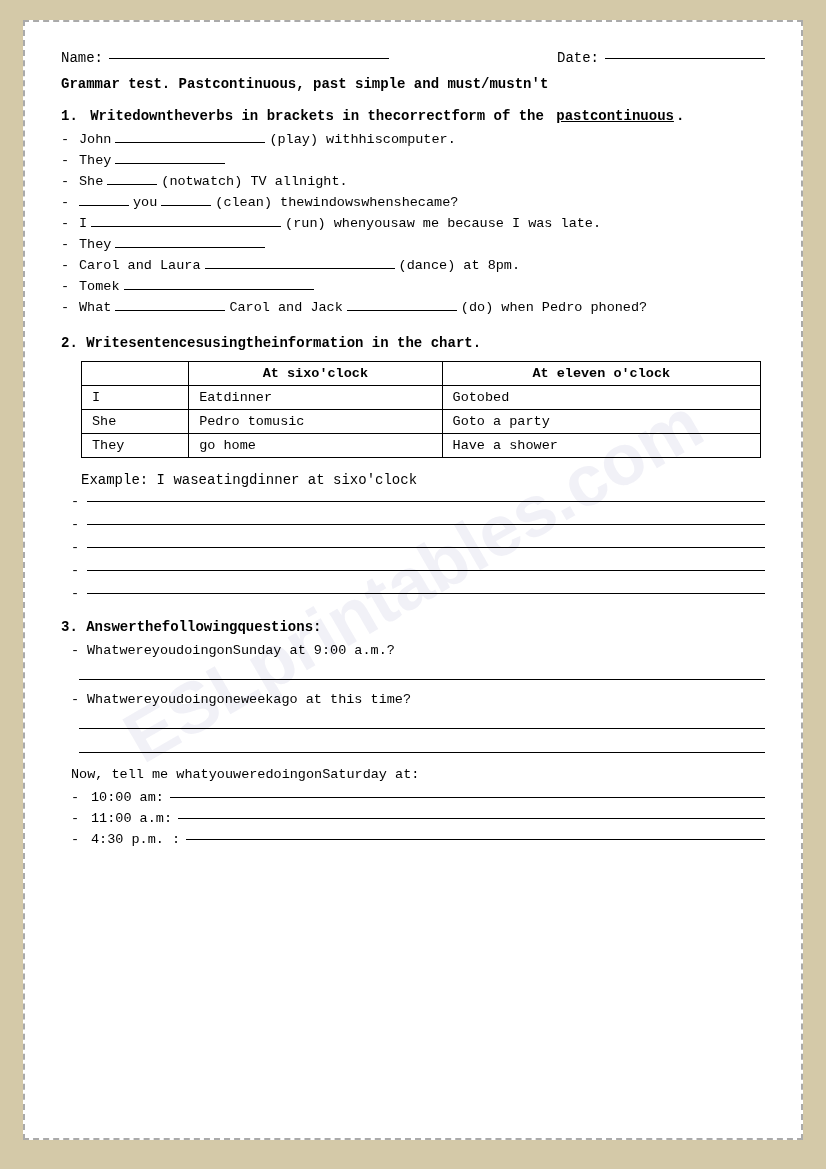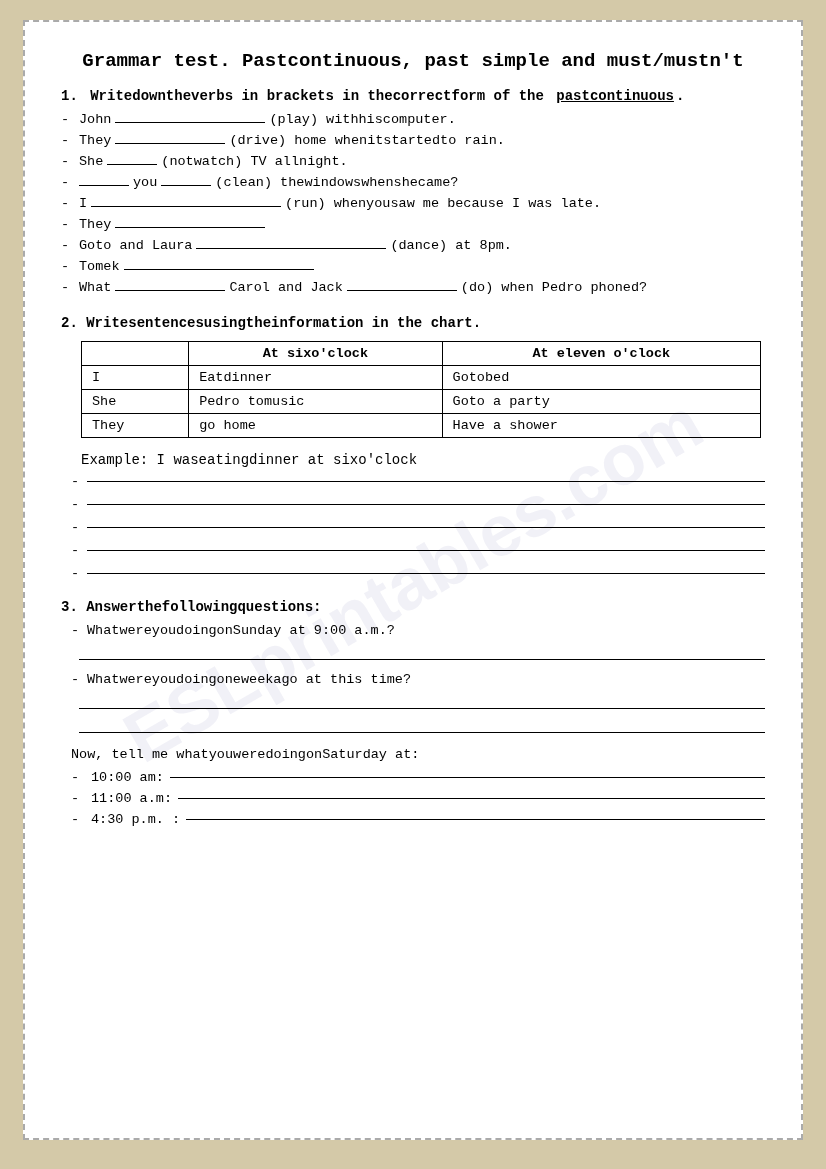--- a/index.html
+++ b/index.html
@@ -44,23 +44,22 @@
       align-items: center;
       gap: 6px;
     }
     .underline-field {
       border-bottom: 1px solid #000;
       display: inline-block;
     }
     .name-underline { width: 280px; }
     .date-underline { width: 160px; }
     .title {
-      text-align: center;
       font-weight: bold;
-      font-size: 19px;
+      font-size: 14px;
       margin-bottom: 16px;
     }
     .section {
       margin-bottom: 18px;
     }
     .section-title {
       font-weight: bold;
       font-size: 14px;
       margin-bottom: 8px;
     }
@@ -146,41 +145,50 @@
     }
     .flex-row { display: flex; align-items: baseline; flex-wrap: wrap; gap: 2px; }
   </style>
 </head>
 <body>
 
 <div class="page">
   <div class="watermark">ESLprintables.com</div>
   <div class="content">
 
+    <div class="header-line">
+      <div class="name-field">
+        <span>Name:</span>
+        <span class="underline-field name-underline"></span>
+      </div>
+      <div class="name-field">
+        <span>Date:</span>
+        <span class="underline-field date-underline"></span>
+      </div>
+    </div>
 
     <div class="title">Grammar test. Pastcontinuous, past simple and must/mustn't</div>
 
     <div class="section">
       <div class="section-title flex-row">
         <span>1.</span>&nbsp;
         <span>Writedowntheverbs in brackets in thecorrectform of the</span>&nbsp;<span class="underline-word">pastcontinuous</span><span>.</span>
       </div>
 
       <div class="exercise-item">
         <span class="dash">-</span>
         <span>John</span>
         <span class="underline-field blank blank-lg"></span>
         <span>(play) withhiscomputer.</span>
       </div>
 
       <div class="exercise-item">
         <span class="dash">-</span>
         <span>They</span>
         <span class="underline-field blank blank-md"></span>
-        <span>(drive) home whenitstartedto rain.</span>
       </div>
 
       <div class="exercise-item">
         <span class="dash">-</span>
         <span>She</span>
         <span class="underline-field blank blank-sm"></span>
         <span>(notwatch) TV allnight.</span>
       </div>
 
       <div class="exercise-item">
@@ -199,21 +207,21 @@
       </div>
 
       <div class="exercise-item">
         <span class="dash">-</span>
         <span>They</span>
         <span class="underline-field blank blank-lg"></span>
       </div>
 
       <div class="exercise-item">
         <span class="dash">-</span>
-        <span>Goto and Laura</span>
+        <span>Carol and Laura</span>
         <span class="underline-field blank blank-xl"></span>
         <span>(dance) at 8pm.</span>
       </div>
 
       <div class="exercise-item">
         <span class="dash">-</span>
         <span>Tomek</span>
         <span class="underline-field blank blank-xl"></span>
       </div>
 

